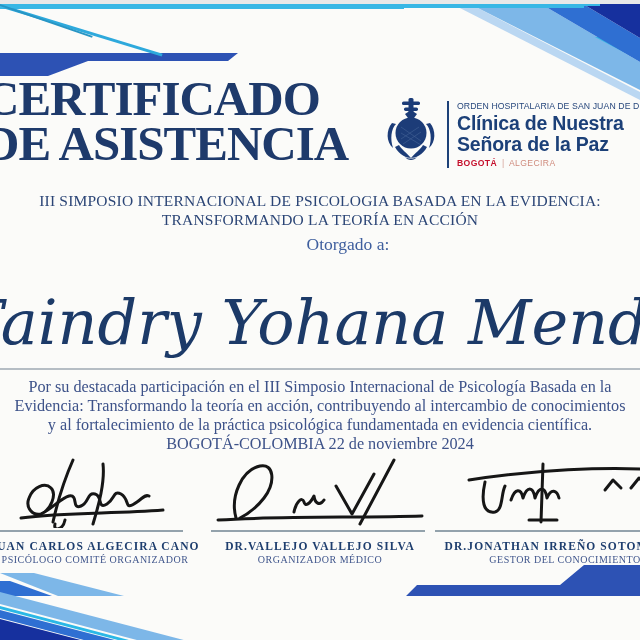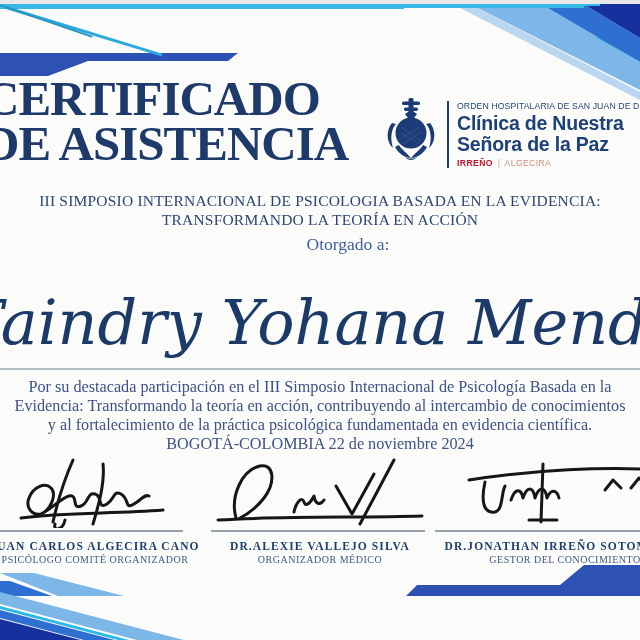--- a/index.html
+++ b/index.html
@@ -119,21 +119,21 @@
           <line x1="18" y1="42" x2="36" y2="30"></line>
             <line x1="20" y1="47" x2="38" y2="35"></line>
         </g>
       </svg>
     </span>
     <div class="logo-text">
       <div class="logo-org">ORDEN HOSPITALARIA DE SAN JUAN DE DIOS</div>
       <div class="logo-clinic">Clínica de Nuestra</div>
       <div class="logo-clinic">Señora de la Paz</div>
       <div class="logo-city-row">
-        <span class="logo-city">IRREÑO</span>
+        <span class="logo-city">BOGOTÁ</span>
         <span class="logo-sep">|</span>
         <span class="logo-country">ALGECIRA</span>
       </div>
     </div>
   </div>
 
   <div class="abs event">
     <div>III SIMPOSIO INTERNACIONAL DE PSICOLOGIA BASADA EN LA EVIDENCIA:</div>
     <div>TRANSFORMANDO LA TEORÍA EN ACCIÓN</div>
   </div>
@@ -168,21 +168,21 @@
     <svg width="216" height="72" viewBox="0 0 216 72">
       <g fill="none" stroke="#161616" stroke-width="3" stroke-linecap="round" stroke-linejoin="round">
         <path d="M24 62 C18 40 30 14 48 10 C62 7 64 26 52 42 C45 51 36 58 28 62"></path>
         <path d="M82 56 C84 46 90 40 92 46 C93 51 98 48 102 40 C103 48 108 50 112 44"></path>
         <path d="M124 30 L140 58 L162 18"></path>
         <path d="M182 4 L148 68"></path>
         <path d="M6 64 C70 60 150 62 210 60"></path>
       </g>
     </svg>
     <div class="sig-line" style="width:214px;margin-left:1px;"></div>
-    <div class="sig-name">DR.ALEXIE VALLEJO SILVA</div>
+    <div class="sig-name">DR.VALLEJO VALLEJO SILVA</div>
     <div class="sig-role">ORGANIZADOR MÉDICO</div>
   </div>
 
   <div class="sig-col" style="left:435px;width:260px;">
     <svg width="220" height="72" viewBox="0 0 220 72">
       <g fill="none" stroke="#161616" stroke-width="3" stroke-linecap="round" stroke-linejoin="round">
         <path d="M14 24 C78 14 150 10 206 14"></path>
         <path d="M30 26 C26 44 28 58 40 56 C48 54 46 38 50 30"></path>
         <path d="M56 44 C60 32 66 32 68 42 C72 30 78 30 80 42 C84 30 90 30 92 42 C96 32 102 34 104 42"></path>
         <path d="M88 8 L86 66"></path>

